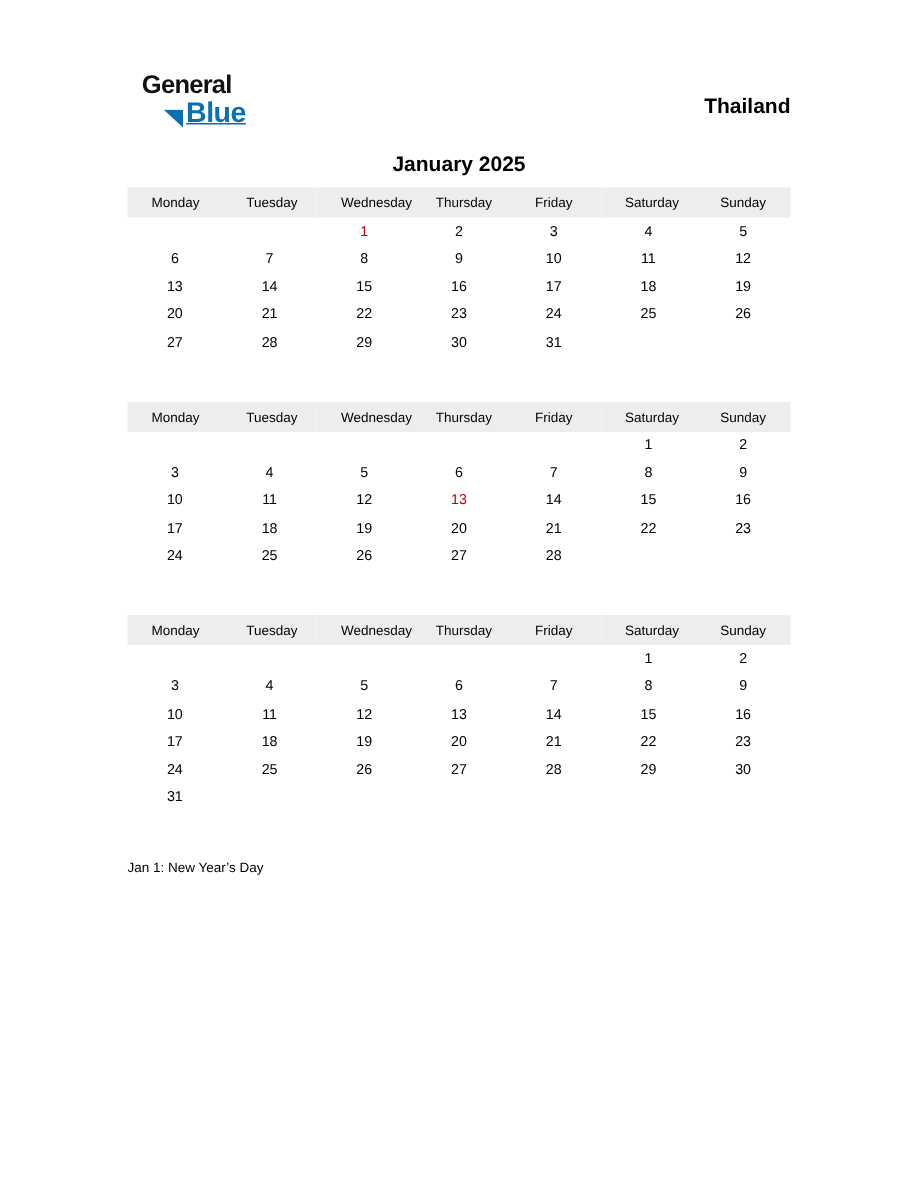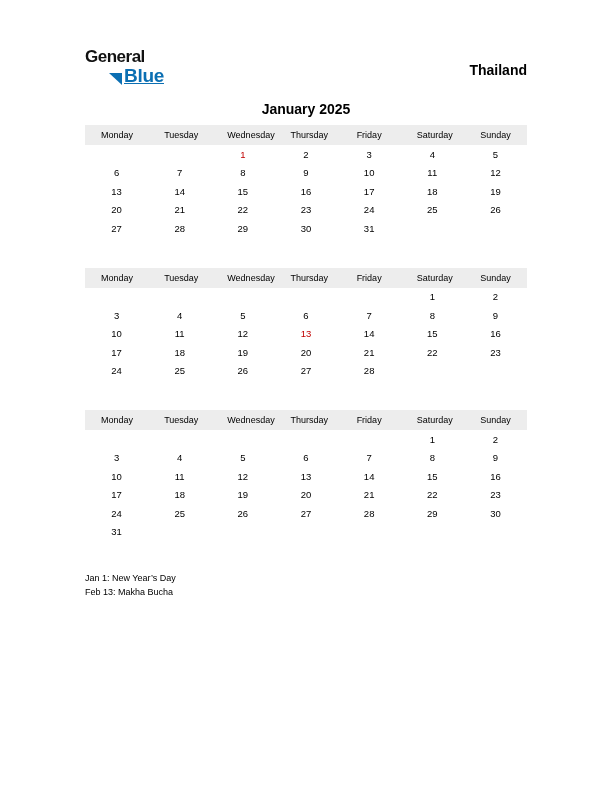--- a/index.html
+++ b/index.html
@@ -28,20 +28,21 @@
   }
   .logo {
     line-height: 1;
   }
   .logo-general {
     font-size: 17px;
     font-weight: 700;
     letter-spacing: -0.5px;
     color: #111;
     display: block;
+    text-align: center;
   }
   .logo-bottom {
     display: flex;
     align-items: flex-end;
     margin-left: 24px;
     margin-top: 1px;
   }
   .logo-triangle {
     width: 13px;
     height: 12px;
@@ -309,15 +310,14 @@
               <td></td>
               <td></td>
             </tr>
           </tbody>
         </table>
       </section>
     </div>
 
   <div class="notes" id="notes">
       <div class="note">Jan 1: New Year’s Day</div>
-      <div class="note">Feb 13: Makha Bucha</div>
     </div>
 </div>
 
 </body></html>

